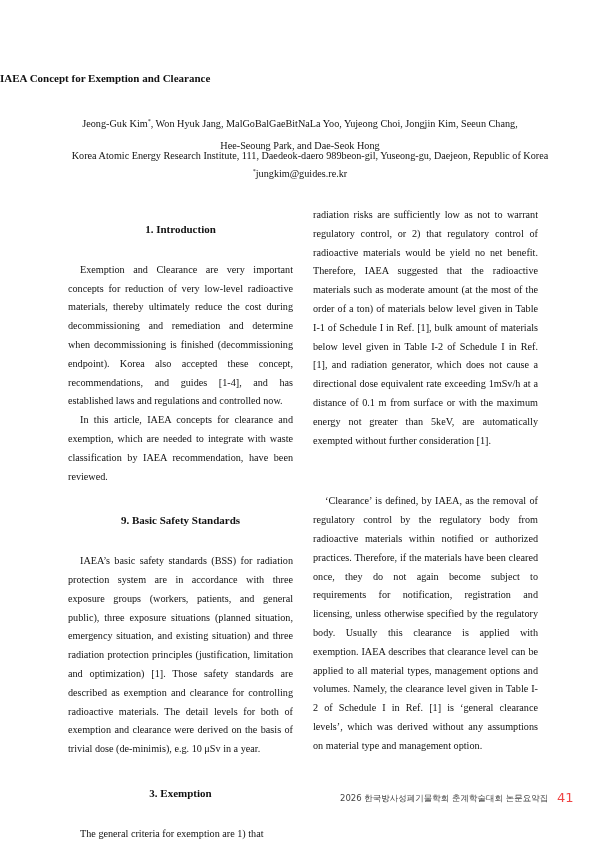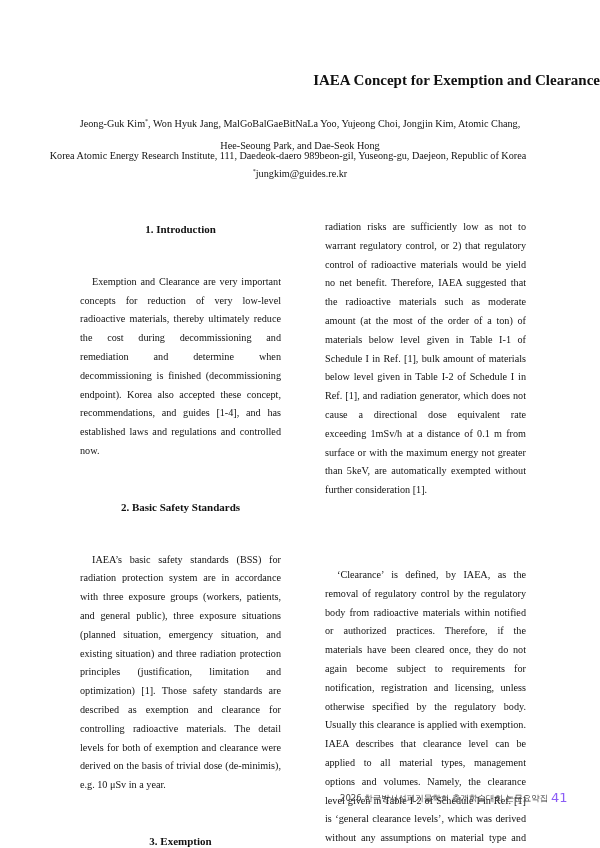--- a/index.html
+++ b/index.html
@@ -1,69 +1,70 @@
 <!DOCTYPE html>
 <html><head>
   <meta charset="utf-8">
   <style>
     html, body { margin: 0; padding: 0; }
     body {
       width: 600px; height: 848px; background: #ffffff; position: relative; overflow: hidden;
       font-family: "Liberation Serif", "DejaVu Serif", serif; color: #111;
     }
     .title {
-      position: absolute; top: 72px; left: 0; width: 600px; text-align: right;
-      font-weight: bold; font-size: 15px;
+      position: absolute; top: 72px; left: 0; width: 600px; text-align: left;
+      font-weight: bold; font-size: 11px;
     }
     .authors {
       position: absolute; top: 110px; left: 40px; width: 520px; text-align: center;
       font-size: 10.2px; line-height: 22px;
     }
     .affil {
-      position: absolute; top: 148px; left: 8px; width: 560px; text-align: center;
+      position: absolute; top: 148px; left: 30px; width: 560px; text-align: center;
       font-size: 10.2px; line-height: 16px;
     }
     .email {
       position: absolute; top: 168px; left: 0; width: 600px; text-align: center;
       font-size: 10.2px;
     }
     sup { font-size: 6px; vertical-align: 4px; }
     .col { position: absolute; width: 225px; font-size: 10.2px; line-height: 18.8px; }
     .col-left { left: 68px; }
     .col-right { left: 313px; }
     .heading { text-align: center; font-weight: bold; font-size: 11px; }
-    p { margin: 12px; text-align: justify; text-indent: 12px; }
+    p { margin: 0; text-align: justify; text-indent: 12px; }
     .footer {
       position: absolute; top: 790px; left: 340px; font-family: "DejaVu Sans", sans-serif;
       font-size: 8.5px; color: #444;
     }
-    .pagenum { font-size: 13px; color: #8b5cf6; vertical-align: -1px; }
+    .pagenum { font-size: 13px; margin-left: 6px; color: #ef4444; vertical-align: -1px; }
   </style>
 </head>
 <body>
 
 <div class="title">IAEA Concept for Exemption and Clearance</div>
 
 <div class="authors">
-  <span>Jeong-Guk Kim</span><sup>*</sup><span>, Won Hyuk Jang, MalGoBalGaeBitNaLa Yoo, Yujeong Choi, Jongjin Kim, Atomic Chang,</span><br>
+  <span>Jeong-Guk Kim</span><sup>*</sup><span>, Won Hyuk Jang, MalGoBalGaeBitNaLa Yoo, Yujeong Choi, Jongjin Kim, Seeun Chang,</span><br>
   <span>Hee-Seoung Park, and Dae-Seok Hong</span>
 </div>
 
 <div class="affil">Korea Atomic Energy Research Institute, 111, Daedeok-daero 989beon-gil, Yuseong-gu, Daejeon, Republic of Korea</div>
 
 <div class="email">
   <sup>*</sup><span>jungkim@guides.re.kr</span>
 </div>
 
 <div class="col col-left" style="top:220px;">
   <div class="heading">1. Introduction</div>
   <div style="height:22px;"></div>
   <p>Exemption and Clearance are very important concepts for reduction of very low-level radioactive materials, thereby ultimately reduce the cost during decommissioning and remediation and determine when decommissioning is finished (decommissioning endpoint). Korea also accepted these concept, recommendations, and guides [1-4], and has established laws and regulations and controlled now.</p>
+  <p>In this article, IAEA concepts for clearance and exemption, which are needed to integrate with waste classification by IAEA recommendation, have been reviewed.</p>
   <div style="height:25px;"></div>
-  <div class="heading">2. Basic Safety Standards</div>
+  <div class="heading">9. Basic Safety Standards</div>
   <div style="height:22px;"></div>
   <p>IAEA’s basic safety standards (BSS) for radiation protection system are in accordance with three exposure groups (workers, patients, and general public), three exposure situations (planned situation, emergency situation, and existing situation) and three radiation protection principles (justification, limitation and optimization) [1]. Those safety standards are described as exemption and clearance for controlling radioactive materials. The detail levels for both of exemption and clearance were derived on the basis of trivial dose (de-minimis), e.g. 10 μSv in a year.</p>
   <div style="height:25px;"></div>
   <div class="heading">3. Exemption</div>
   <div style="height:22px;"></div>
   <p>The general criteria for exemption are 1) that</p>
 </div>
 
 <div class="col col-right" style="top:206px;">
   <p style="text-indent:0;">radiation risks are sufficiently low as not to warrant regulatory control, or 2) that regulatory control of radioactive materials would be yield no net benefit. Therefore, IAEA suggested that the radioactive materials such as moderate amount (at the most of the order of a ton) of materials below level given in Table I-1 of Schedule I in Ref. [1], bulk amount of materials below level given in Table I-2 of Schedule I in Ref. [1], and radiation generator, which does not cause a directional dose equivalent rate exceeding 1mSv/h at a distance of 0.1 m from surface or with the maximum energy not greater than 5keV, are automatically exempted without further consideration [1].</p>

